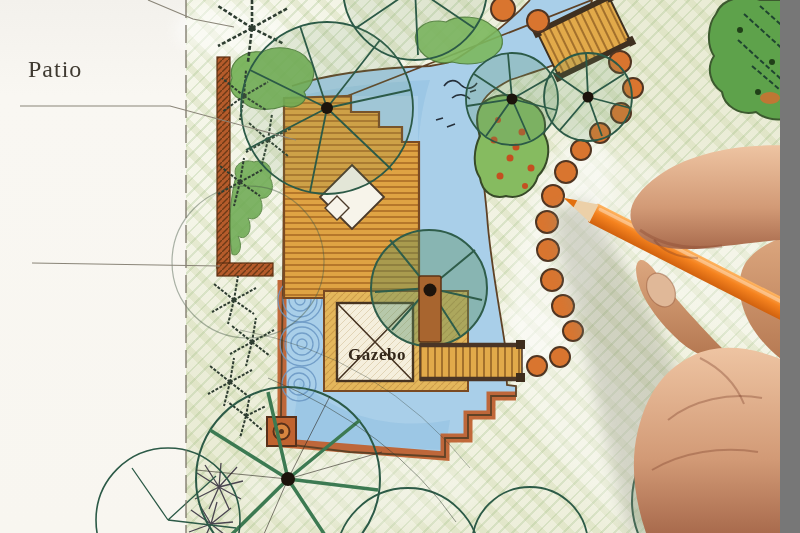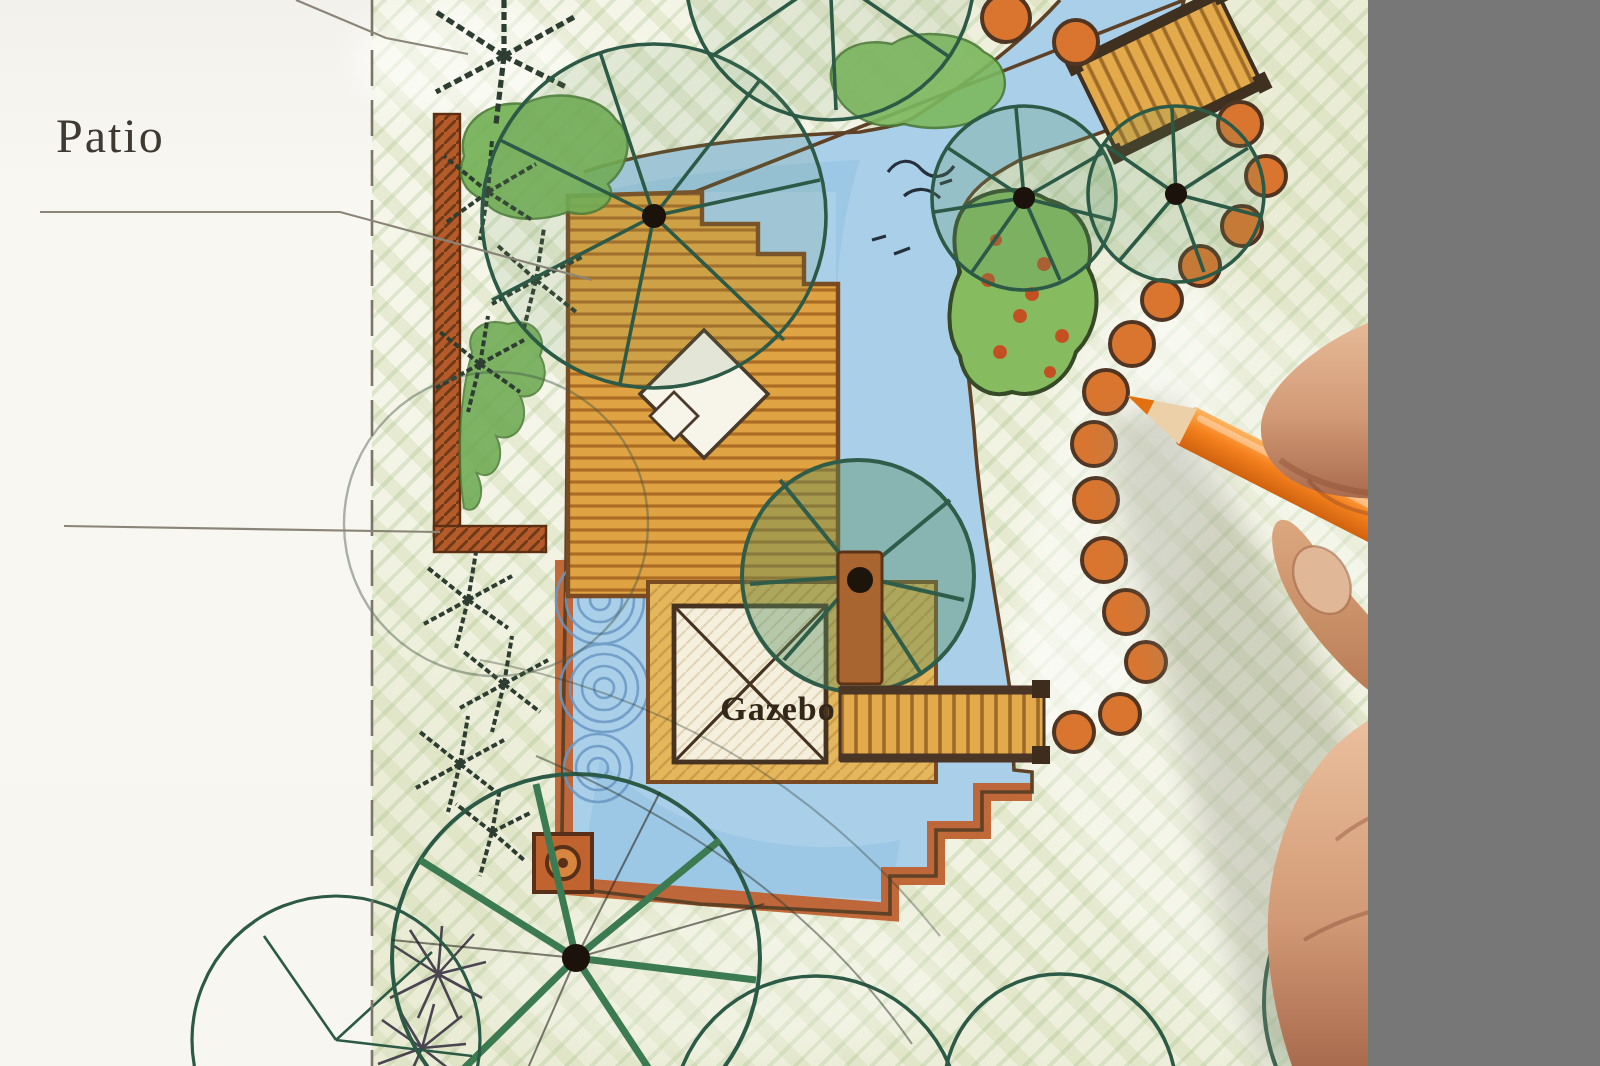--- a/index.html
+++ b/index.html
@@ -1,32 +1,32 @@
 <!DOCTYPE html>
 <html><head>
 <meta charset="utf-8">
 <style>
   html,body{margin:0;padding:0;background:#777;}
-  #stage{position:relative;width:684px;height:533px;overflow:hidden;
+  #stage{position:relative;width:780px;height:533px;overflow:hidden;
          font-family:"Liberation Serif","DejaVu Serif",serif;background:#84cc16;}
   
   #plan{position:absolute;left:0;top:0;width:800px;height:533px;
         background-color:#eaecd6;
         background-image:
           repeating-linear-gradient(135deg, rgba(136,176,108,0.22) 0 2px, rgba(0,0,0,0) 2px 9px),
           repeating-linear-gradient(45deg, rgba(205,215,170,0.35) 0 7px, rgba(0,0,0,0) 7px 20px),
           radial-gradient(ellipse at 30% 20%, rgba(255,255,250,0.5) 0 18%, rgba(0,0,0,0) 45%),
           radial-gradient(ellipse at 75% 65%, rgba(250,250,240,0.45) 0 20%, rgba(0,0,0,0) 50%);}
   
   #margin{position:absolute;left:0;top:0;width:186px;height:533px;
           background:linear-gradient(180deg,#f3f1ec 0%,#f9f7f2 18%,#f8f6f0 100%);}
   svg{position:absolute;left:0;top:0;}
   .label{position:absolute;color:#3f3a31;font-size:24px;letter-spacing:1px;line-height:1;}
   #gazebo-label{position:absolute;left:341px;top:345px;width:72px;text-align:center;
-                color:#33271a;font-size:17px;font-weight:bold;letter-spacing:0.5px;margin-left:12px;}
+                color:#33271a;font-size:17px;font-weight:bold;letter-spacing:0.5px;}
 </style>
 </head>
 <body>
 
 <div id="stage">
   <div id="plan"></div>
   <div id="margin"></div>
 
   <svg width="800" height="533" viewBox="0 0 800 533">
     <defs>

